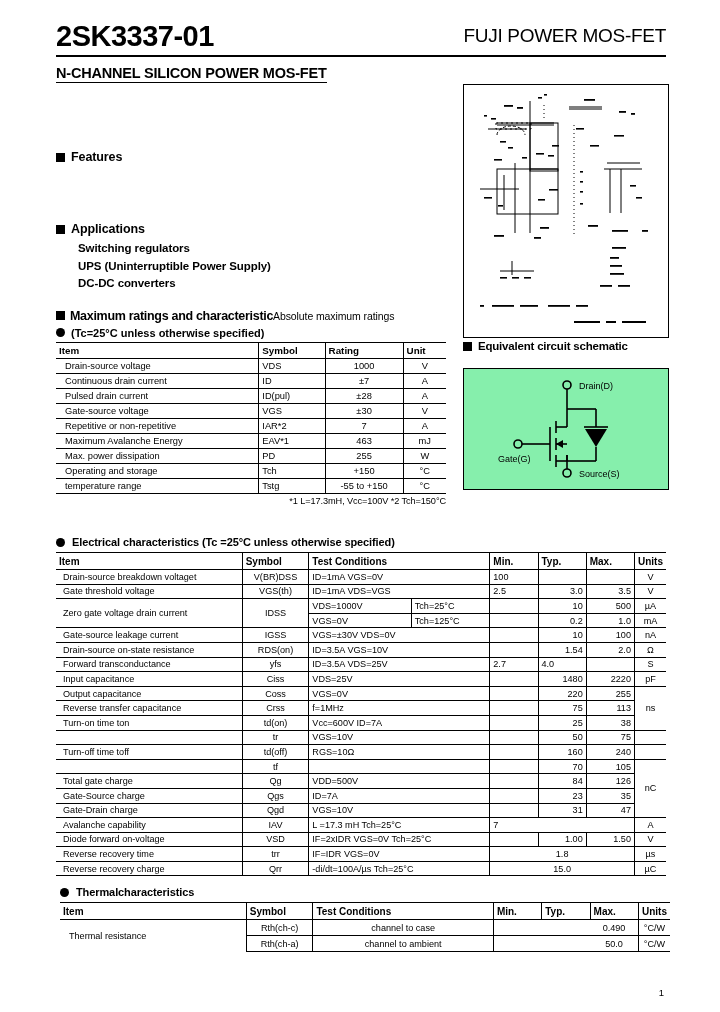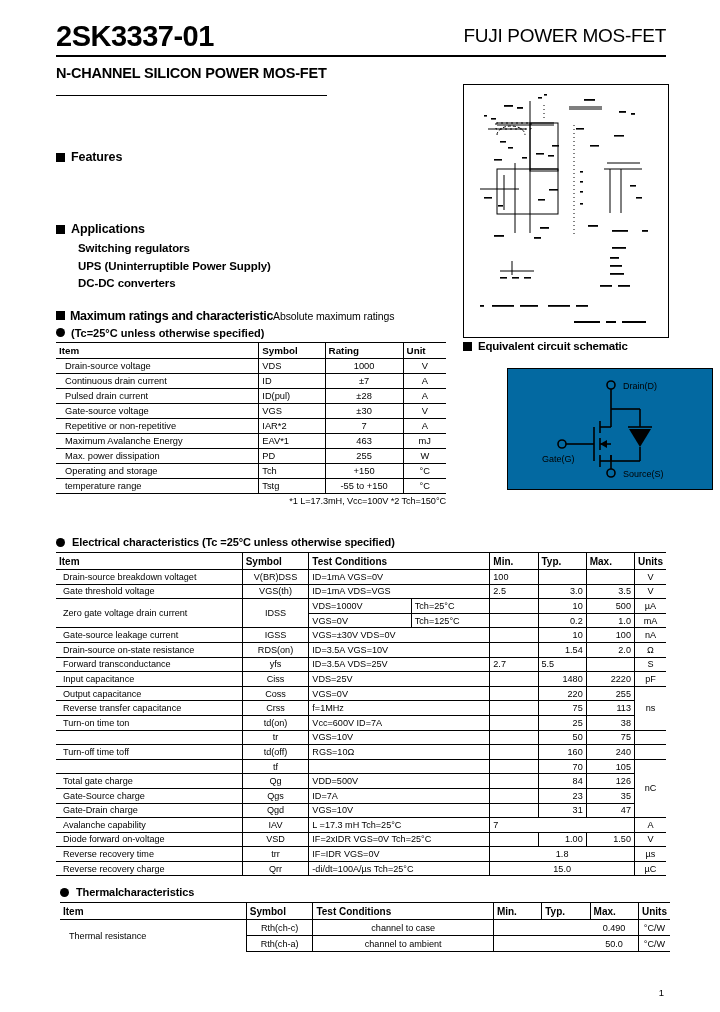--- a/index.html
+++ b/index.html
@@ -11,21 +11,21 @@
   }
   .page{position:relative;width:720px;height:1012px;overflow:hidden;}
 
   
   .hdr{position:absolute;left:56px;top:22px;width:610px;}
   .hdr-row{display:flex;align-items:center;justify-content:space-between;}
   .partno{font-size:29px;font-weight:bold;letter-spacing:-0.5px;line-height:1;}
   .brand{font-size:19px;font-weight:normal;letter-spacing:-0.3px;line-height:1;padding-bottom:2px;}
   .rule-thick{border-bottom:2.5px solid #000;margin-top:4px;}
   .subtitle{font-size:14.5px;font-weight:bold;margin-top:8px;display:inline-block;
-            border-bottom:1.6px solid #000;padding-bottom:14px;letter-spacing:-0.2px;}
+            border-bottom:1.6px solid #000;padding-bottom:1px;letter-spacing:-0.2px;}
 
   
   .leftcol{position:absolute;left:56px;top:106px;width:390px;}
   .sect-head{font-size:12.5px;font-weight:bold;display:flex;align-items:center;gap:6px;letter-spacing:-0.1px;margin-top:44px;}
   .sq{display:inline-block;width:9px;height:9px;background:#000;flex:0 0 auto;}
   .dot{display:inline-block;width:9px;height:9px;background:#000;border-radius:50%;flex:0 0 auto;}
   .bullets{margin:4px 0 0 22px;}
   .bullets div{font-size:11.5px;font-weight:bold;line-height:17.5px;letter-spacing:-0.1px;}
   .gap{height:14px;}
 
@@ -65,21 +65,21 @@
   .th-wrap{position:absolute;left:60px;top:886px;width:610px;}
   .th{margin-top:4px;font-size:9.1px;}
   .th td,.th th{border:0.8px solid #000;padding:0 3px;height:15px;vertical-align:middle;}
   .th thead th{font-weight:bold;font-size:10px;text-align:left;border-top:1.6px solid #000;border-bottom:1.6px solid #000;height:16px;}
   .th tbody tr:last-child td{border-bottom:1.6px solid #000;}
   .th td.item{padding-left:9px;}
 
   
   .pkgbox{position:absolute;left:463px;top:84px;width:204px;height:252px;border:1.2px solid #000;background:#fff;overflow:hidden;}
   .eqhead{position:absolute;left:463px;top:340px;width:204px;font-size:11.5px;font-weight:bold;display:flex;align-items:center;gap:6px;letter-spacing:-0.2px;}
-  .eqbox{position:absolute;left:463px;top:368px;width:204px;height:120px;border:1.2px solid #000;background:#0369a1;margin-left:44px;}
+  .eqbox{position:absolute;left:463px;top:368px;width:204px;height:120px;border:1.2px solid #000;background:#86efac;}
 
   .pagenum{position:absolute;right:56px;bottom:14px;font-size:9.5px;}
 </style>
 </head>
 <body>
 
 <div class="page">
 
   <div class="hdr">
     <div class="hdr-row">
@@ -399,21 +399,21 @@
           <td class="r">1.54</td>
           <td class="r">2.0</td>
           <td class="c nb-r">Ω</td>
         </tr>
 
         <tr>
           <td class="item nb-l">Forward  transconductance</td>
           <td class="c">yfs</td>
           <td class="l" colspan="2">ID=3.5A    VDS=25V</td>
           <td class="l">2.7</td>
-          <td class="l">5.5</td>
+          <td class="l">4.0</td>
           <td class="r"></td>
           <td class="c nb-r">S</td>
         </tr>
 
         <tr>
           <td class="item nb-l">Input capacitance</td>
           <td class="c">Ciss</td>
           <td class="l" colspan="2">VDS=25V</td>
           <td class="l nb-r"></td>
           <td class="r">1480</td>

